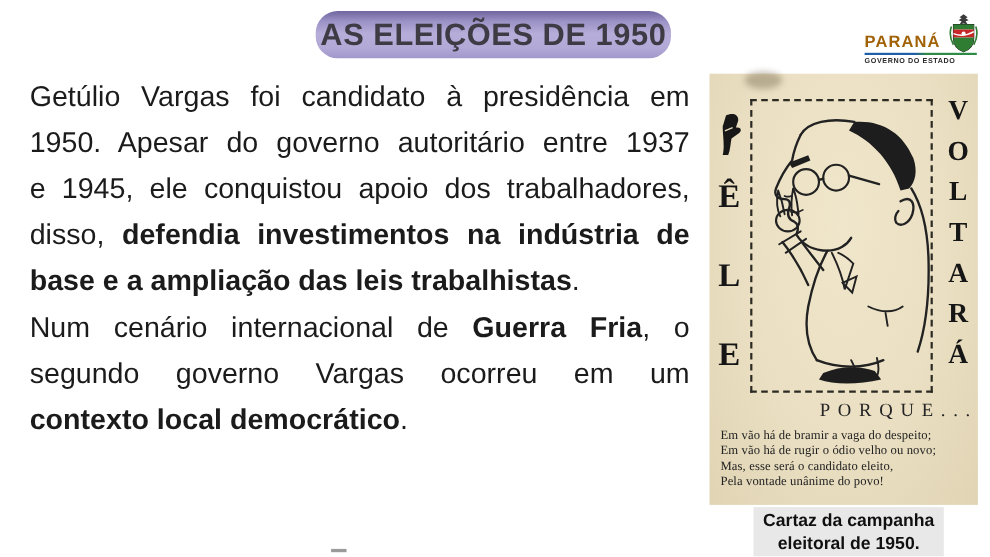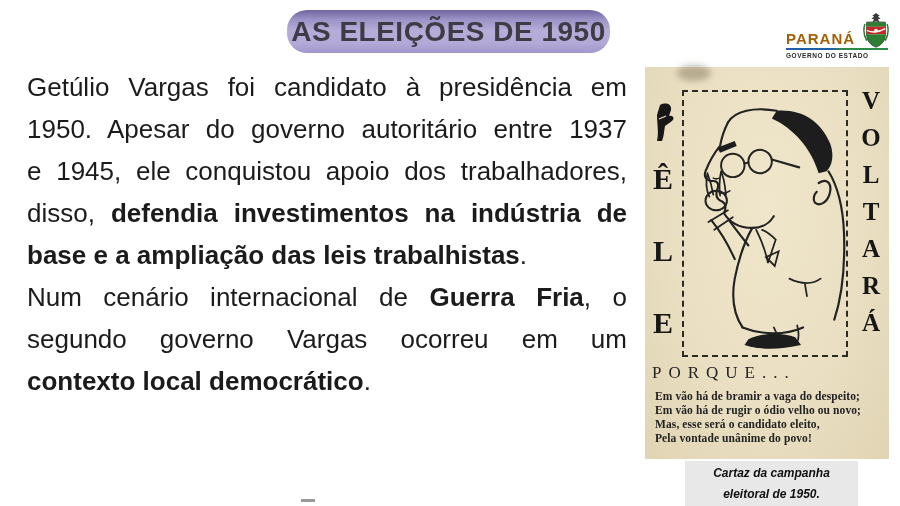--- a/index.html
+++ b/index.html
@@ -67,36 +67,36 @@
   .vcol.right .vletter { font-size:25px; line-height:27px; }
 
   .frame {
     position:absolute; left:37px; top:23px; width:166px; height:267px;
     border:2px dashed #2b2b24; box-sizing:border-box;
   }
   .frame svg { display:block; width:100%; height:100%; }
 
   .porque {
     position:absolute; left:0; top:296px; width:100%;
-    text-align:left; font-family:"Liberation Serif", serif;
+    text-align:right; font-family:"Liberation Serif", serif;
     font-size:17px; color:#242424; letter-spacing:7px; padding-left:7px; box-sizing:border-box;
     white-space:nowrap;
   }
   .poem {
     position:absolute; left:10px; top:322px; width:230px;
-    font-family:"Liberation Serif", serif; font-weight:700;
+    font-family:"Liberation Serif", serif; font-weight:400;
     font-size:11.5px; line-height:14px; color:#222; letter-spacing:0.1px; white-space:nowrap;
   }
 
   
   .caption {
     position:absolute; left:685px; top:461px; width:173px; height:45px;
     background:#e8e8e8; color:#101010;
-    font-size:12px; font-weight:700; line-height:21px; text-align:center;
-    display:flex; align-items:center; justify-content:center; padding:1px 4px; box-sizing:border-box;font-style:italic;
+    font-size:16px; font-weight:700; line-height:21px; text-align:center;
+    display:flex; align-items:center; justify-content:center; padding:1px 4px; box-sizing:border-box;
   }
 
   
   .bottom-bar {
     position:absolute; left:301px; top:499px; width:14px; height:3px; background:#9a9a9a;
   }
 </style>
 </head>
 <body>
 

